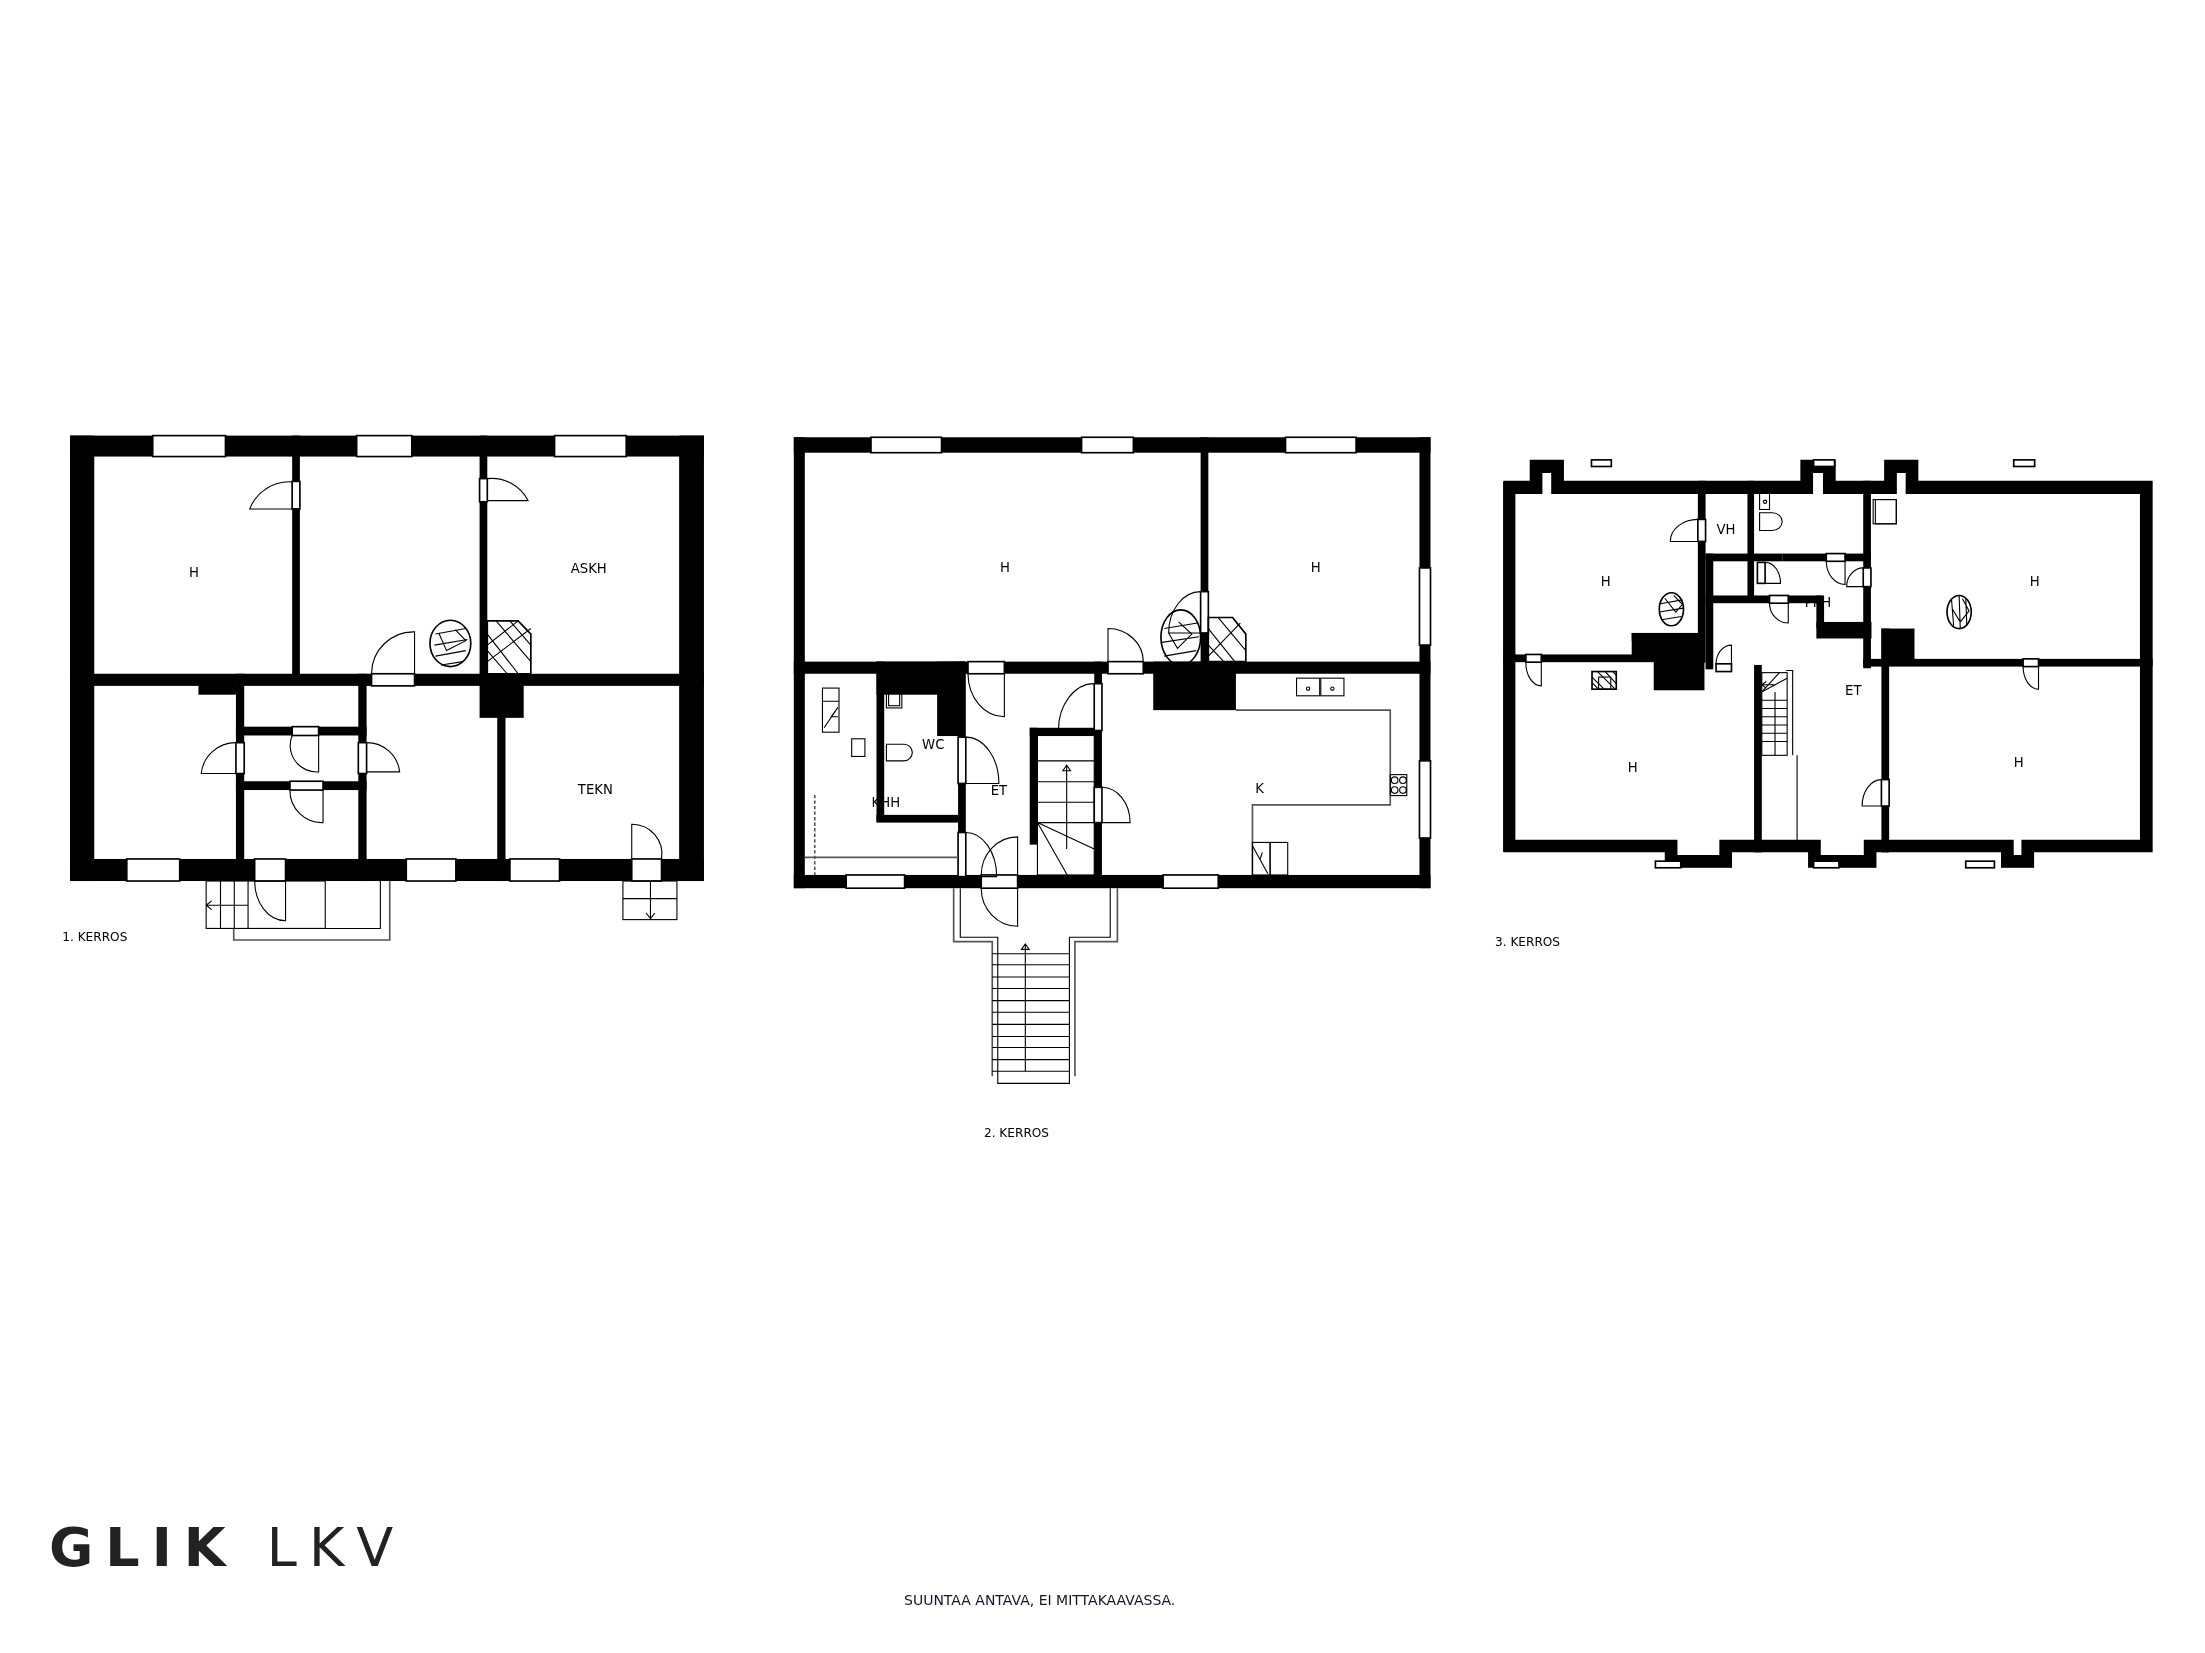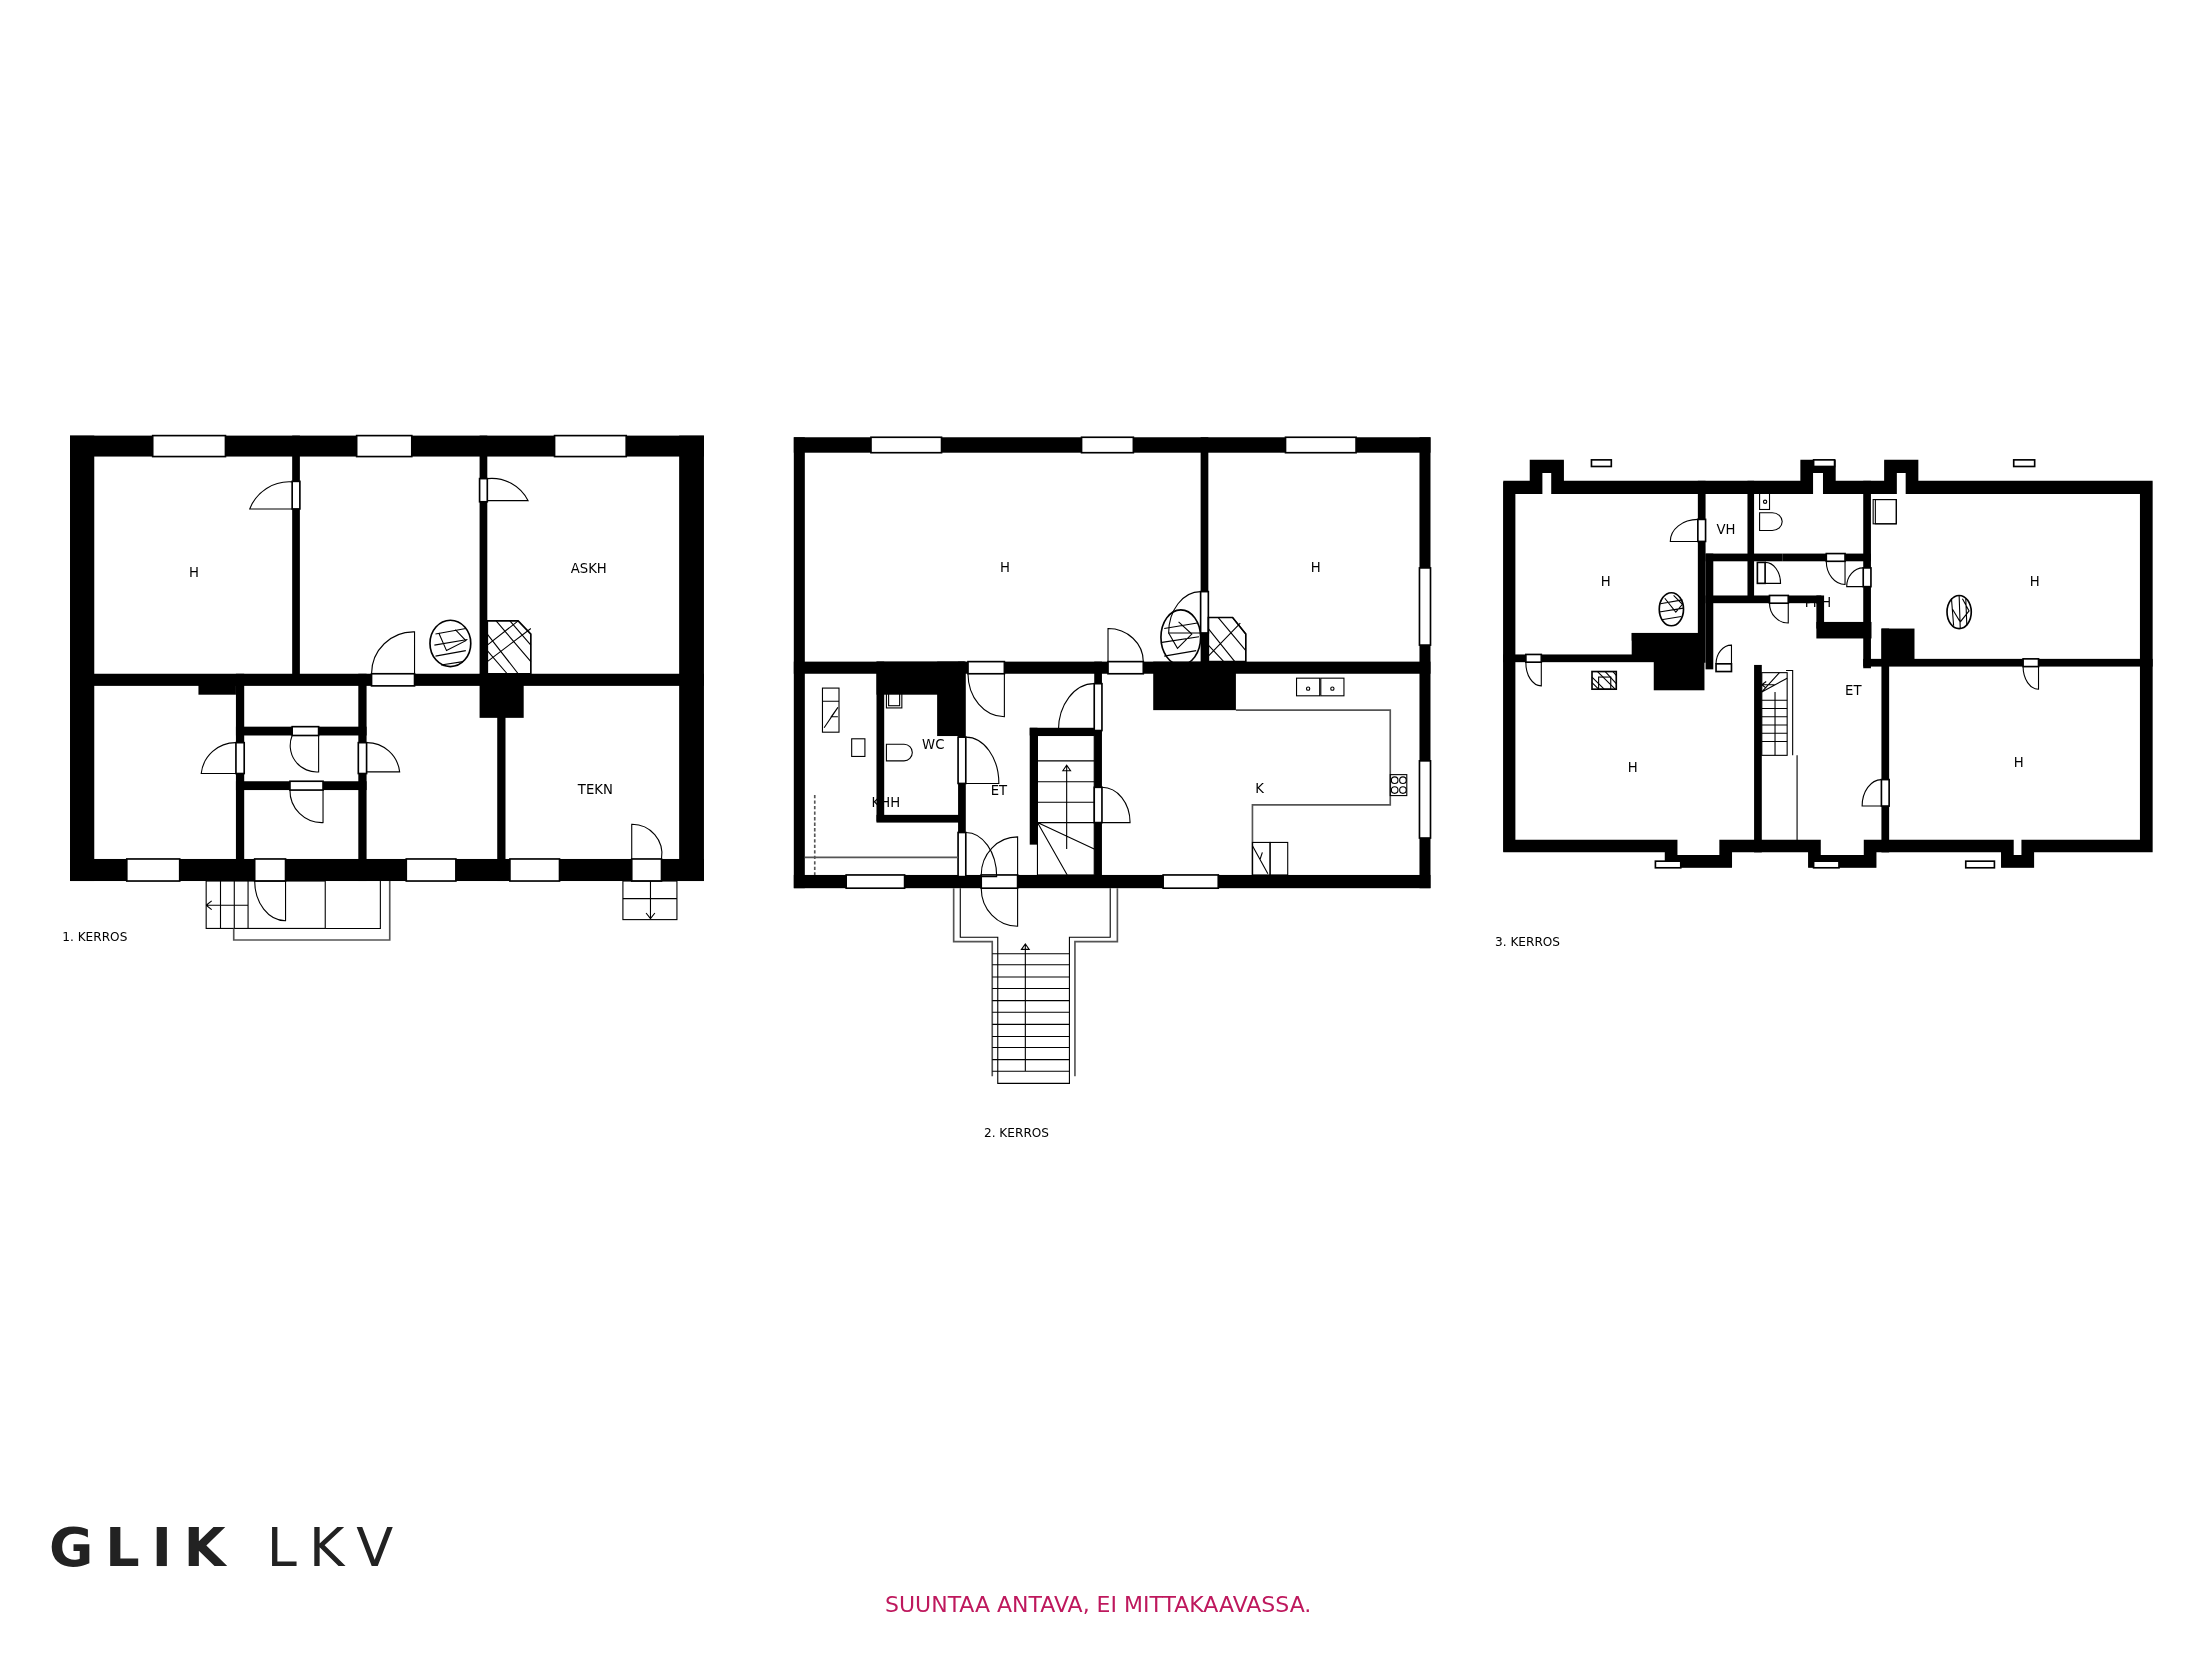--- a/index.html
+++ b/index.html
@@ -9,21 +9,21 @@
   .line { fill:none; stroke:#000; stroke-width:3; }
   .thin { fill:none; stroke:#000; stroke-width:2; }
   .grey { fill:none; stroke:#555; stroke-width:3; }
   .win { fill:#fff; stroke:#000; stroke-width:3; }
   .doorgap { fill:#fff; stroke:#000; stroke-width:3; }
   .room-label { font-family:"DejaVu Sans", sans-serif; font-size:24px; fill:#000; text-anchor:middle; }
   .floor-label { font-family:"DejaVu Sans", sans-serif; font-size:22px; fill:#000; }
   .logo { position:absolute; left:49px; top:1516px; font-family:"DejaVu Sans", sans-serif; font-size:54px; color:#222; letter-spacing:12px; white-space:nowrap; }
   .logo .bold { font-weight:bold; }
   .logo .light { font-weight:normal; }
-  .disclaimer { position:absolute; left:885px; top:1592px; font-family:"DejaVu Sans", sans-serif; font-size:22px; color:#be185d; white-space:nowrap; }
+  .disclaimer { position:absolute; left:904px; top:1592px; font-family:"DejaVu Sans", sans-serif; font-size:14px; color:#0f172a; white-space:nowrap; }
 </style>
 </head>
 <body>
 
 <svg class="plans" viewBox="0 0 4000 3000" xmlns="http://www.w3.org/2000/svg">
 
   <g>
 
     <rect class="wall" x="127" y="790" width="1150" height="38"></rect>
     <rect class="wall" x="127" y="1558" width="1150" height="40"></rect>

